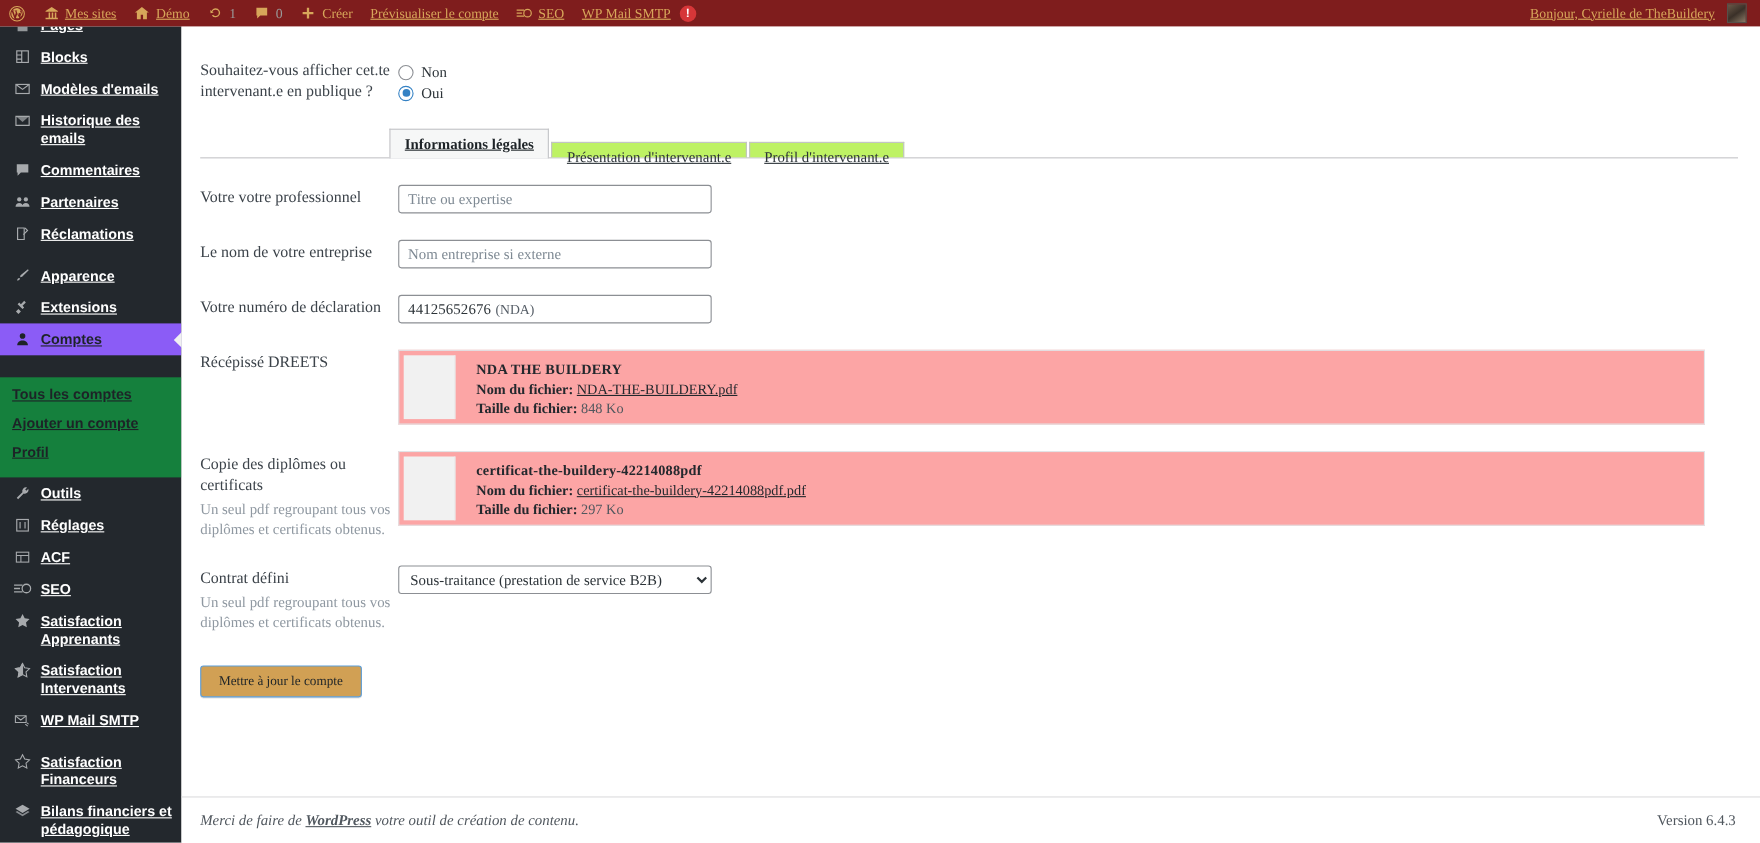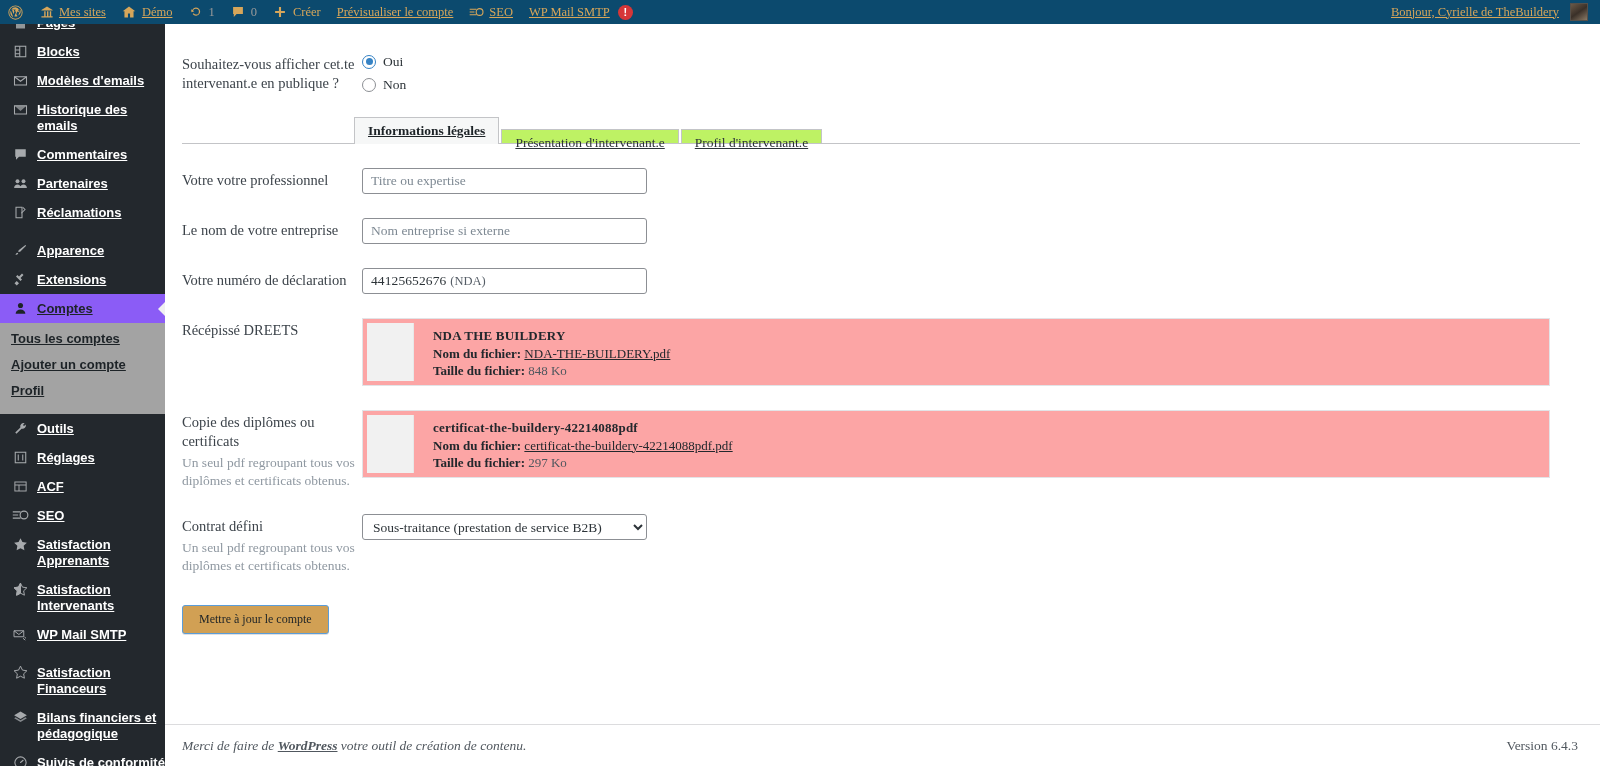--- a/index.html
+++ b/index.html
@@ -9,21 +9,21 @@
     width: 1600px; height: 766px;
     overflow: hidden;
     background: #ffffff;
     font-family: "Liberation Serif", "DejaVu Serif", serif;
   }
 
   
   #adminbar {
     position: absolute; top: 0; left: 0;
     width: 1600px; height: 24px;
-    background: #0c4a6e;
+    background: #7f1d1d;
     display: flex; align-items: center;
     font-size: 12.5px;
     color: #d7a65a;
     z-index: 50;
   }
   .ab-group { display: flex; align-items: center; }
   .ab-item {
     display: flex; align-items: center;
     gap: 5px;
     padding: 0 8px;
@@ -94,21 +94,21 @@
   .menu-item.current .mi-icon { color: #1d2327; }
   .menu-item.current .mi-label { color: #1d2327; }
   .menu-arrow {
     position: absolute; right: -1px; top: 50%;
     transform: translateY(-50%);
     width: 0; height: 0;
     border-top: 8px solid transparent;
     border-bottom: 8px solid transparent;
     border-right: 8px solid #f0f0f1;
   }
-  #submenu { background: #a3a3a3; padding: 3px 0 10px 11px; }
+  #submenu { background: #15803d; padding: 3px 0 10px 11px; margin-top: 20px; }
   .submenu-item {
     color: #1d2327; font-size: 13px;
     font-weight: bold;
     text-decoration: underline;
     padding: 5px 0 5px 0;
     line-height: 16px;
   }
 
   
   #content {
@@ -554,27 +554,27 @@
 
 </div>
 
 <div id="content">
   <div id="form-area">
 
     
     <div class="field-row">
       <div class="field-label">Souhaitez-vous afficher cet.te intervenant.e en publique ?</div>
       <div class="field-control">
+        <div class="radio-row" style="margin-top:4px;">
+          <span class="radio"></span>
+          <span class="radio-label">Non</span>
+        </div>
         <div class="radio-row">
           <span class="radio checked"></span>
           <span class="radio-label">Oui</span>
-        </div>
-        <div class="radio-row" style="margin-top:4px;">
-          <span class="radio"></span>
-          <span class="radio-label">Non</span>
         </div>
       </div>
     </div>
 
     
     <div id="tabs-wrap">
       <div class="tab active">Informations légales</div>
       <div class="tab">Présentation d'intervenant.e</div>
       <div class="tab">Profil d'intervenant.e</div>
     </div>

